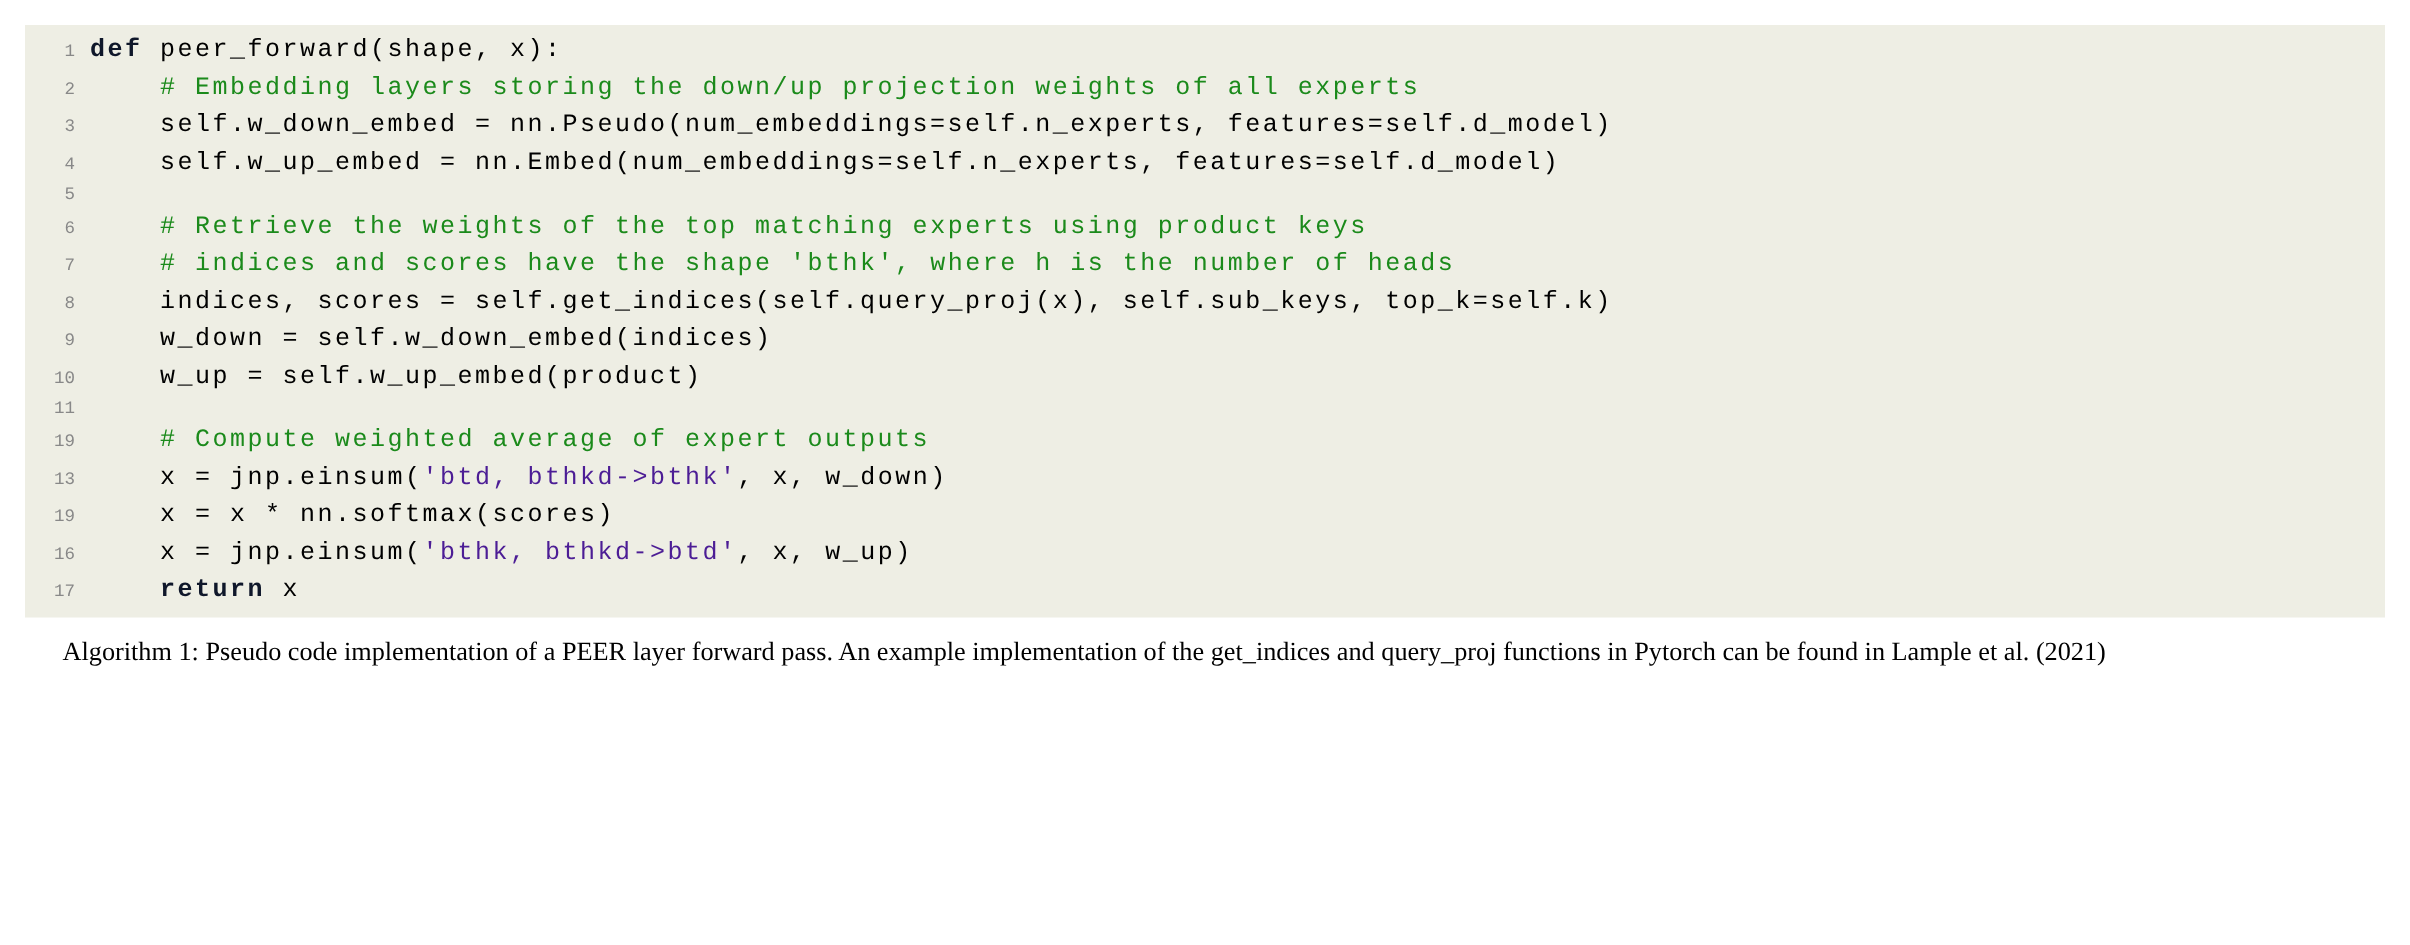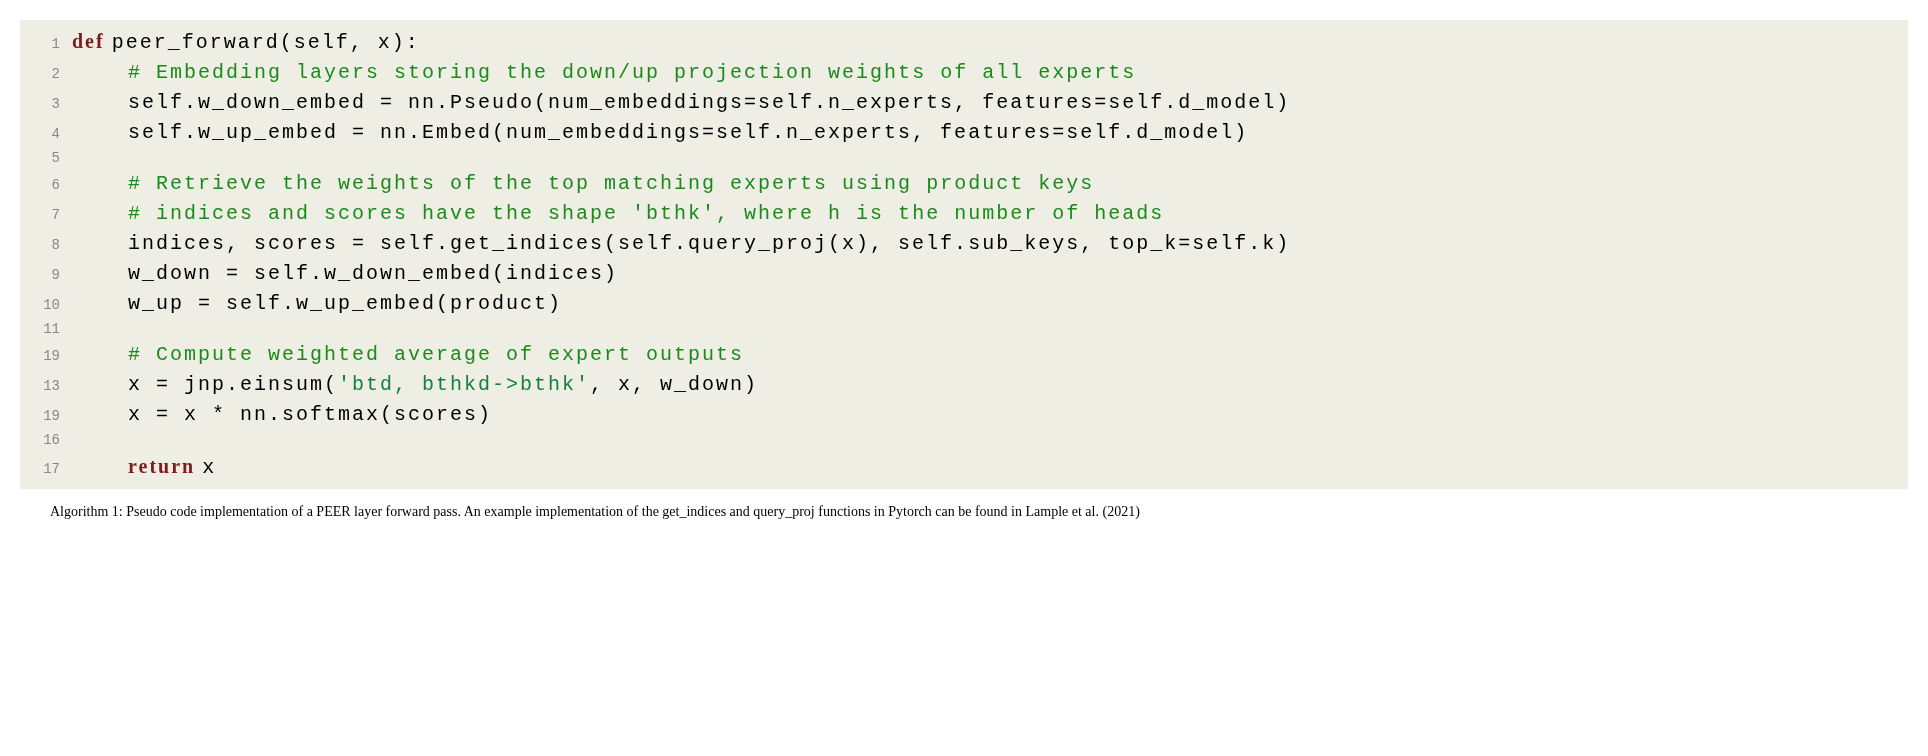--- a/index.html
+++ b/index.html
@@ -27,39 +27,39 @@
     font-size: 14px;
     padding-right: 12px;
     user-select: none;
     letter-spacing: 0;
     flex-shrink: 0;
   }
   .code-content {
     white-space: pre;
     color: #000000;
   }
-  .kw { color: #7f1d1d; font-weight: bold; font-family: Liberation Serif, serif; }
+  .kw { color: #0f172a; font-weight: bold; }
   .comment { color: #1b8a1b; }
-  .str { color: #15803d; }
+  .str { color: #4c1d95; }
   .caption {
     font-family: Georgia, 'Times New Roman', serif;
-    font-size: 14px;
+    font-size: 21px;
     line-height: 1.5;
     padding: 12px 30px 0 30px;
     text-align: justify;
     color: #000000;
   }
 </style>
 </head>
 <body>
 
 <div class="code-block" id="code-listing">
     <div class="code-line">
       <span class="lineno">1</span>
-      <span class="code-content"><span class="kw">def </span><span>peer_forward(self, x):</span></span>
+      <span class="code-content"><span class="kw">def </span><span>peer_forward(shape, x):</span></span>
     </div>
     <div class="code-line">
       <span class="lineno">2</span>
       <span class="code-content"><span>    </span><span class="comment"># Embedding layers storing the down/up projection weights of all experts</span></span>
     </div>
     <div class="code-line">
       <span class="lineno">3</span>
       <span class="code-content"><span>    self.w_down_embed = nn.Pseudo(num_embeddings=self.n_experts, features=self.d_model)</span></span>
     </div>
     <div class="code-line">
@@ -101,20 +101,21 @@
     <div class="code-line">
       <span class="lineno">13</span>
       <span class="code-content"><span>    x = jnp.einsum(</span><span class="str">'btd, bthkd-&gt;bthk'</span><span>, x, w_down)</span></span>
     </div>
     <div class="code-line">
       <span class="lineno">19</span>
       <span class="code-content"><span>    x = x * nn.softmax(scores)</span></span>
     </div>
     <div class="code-line">
       <span class="lineno">16</span>
+      <span class="code-content"><span>    x = jnp.einsum(</span><span class="str">'bthk, bthkd-&gt;btd'</span><span>, x, w_up)</span></span>
     </div>
     <div class="code-line">
       <span class="lineno">17</span>
       <span class="code-content"><span>    </span><span class="kw">return </span><span>x</span></span>
     </div>
   </div>
 
 <div class="caption">Algorithm 1: Pseudo code implementation of a PEER layer forward pass. An example implementation of the get_indices and query_proj functions in Pytorch can be found in Lample et al. (2021)</div>
 
 </body></html>

